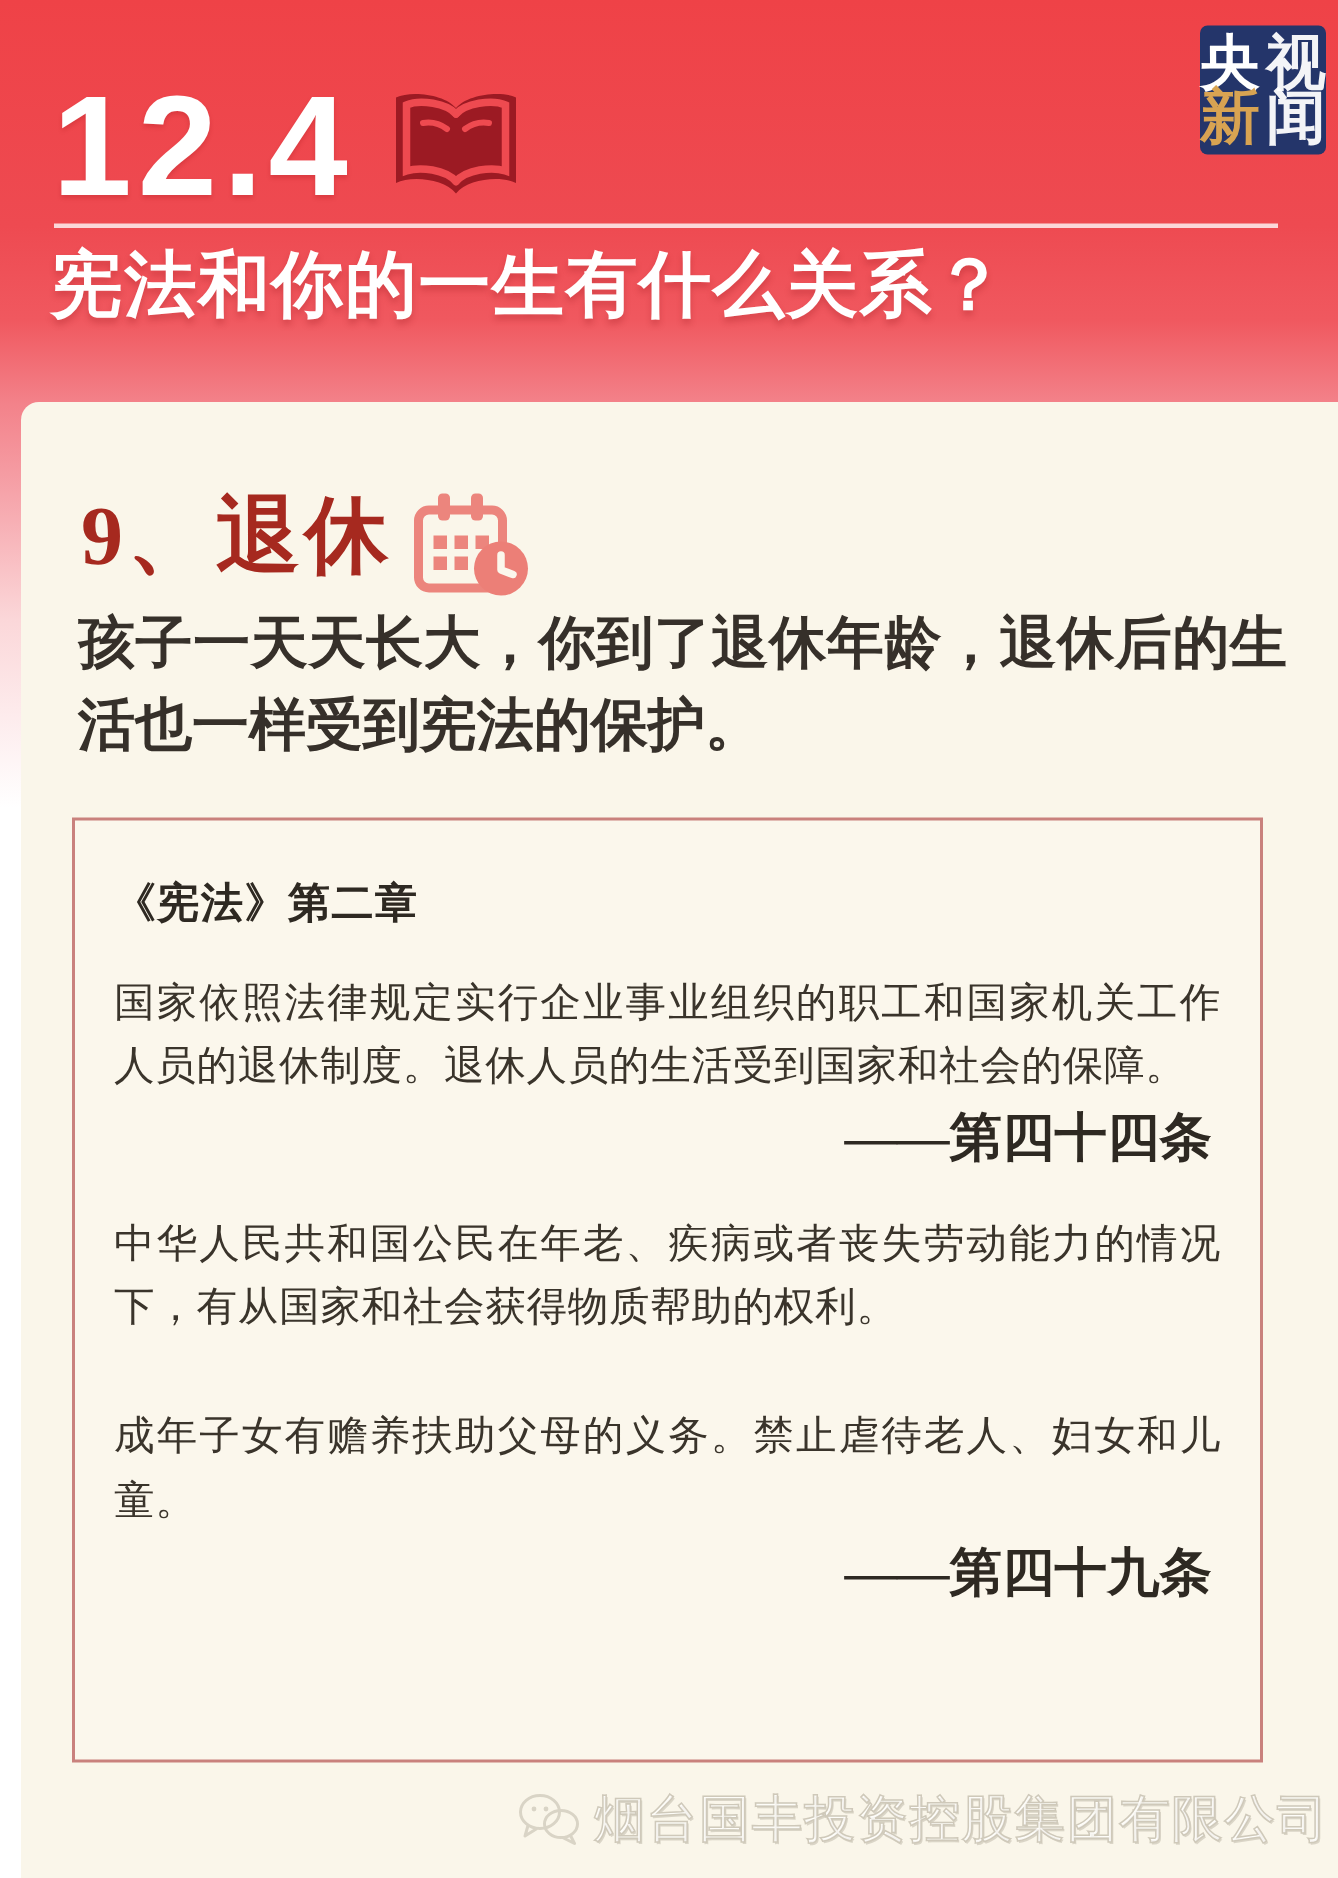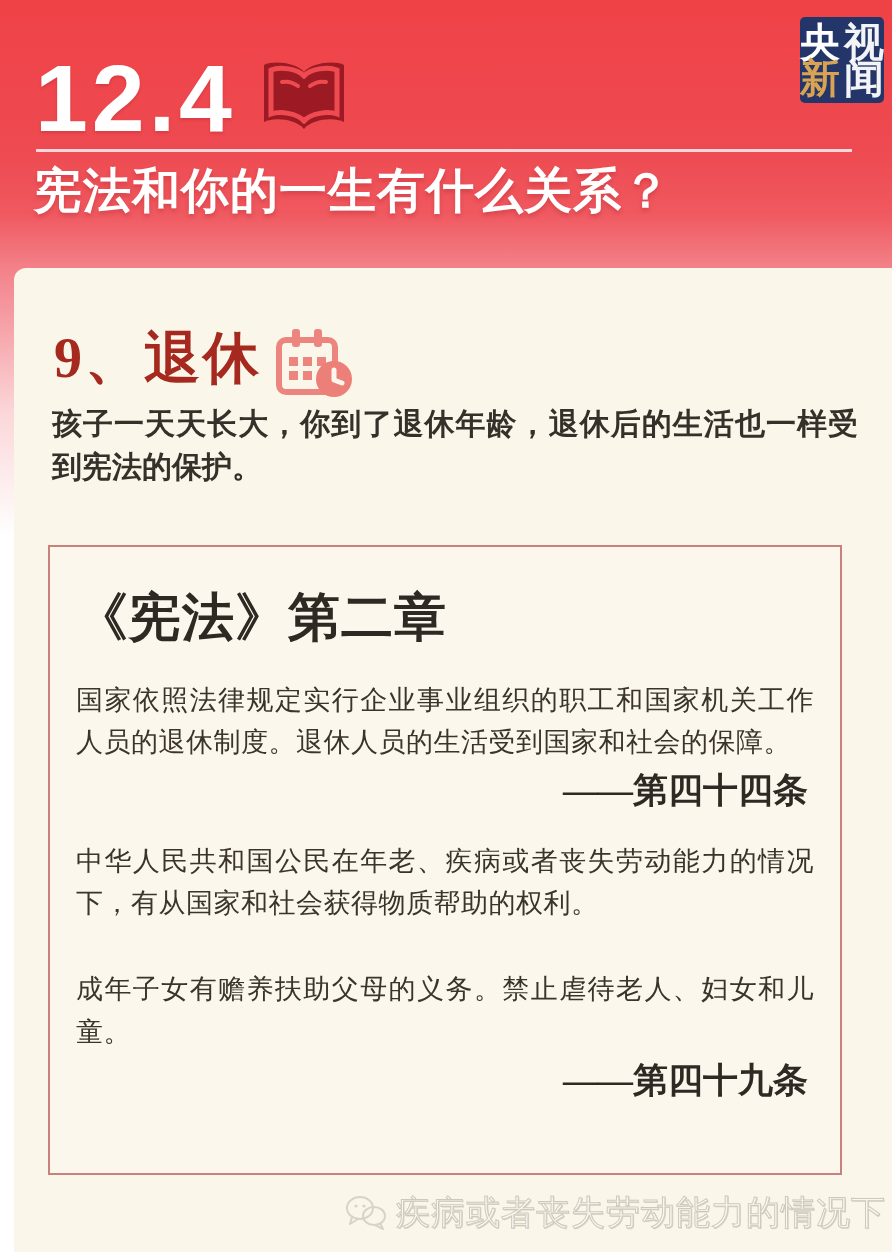--- a/index.html
+++ b/index.html
@@ -44,30 +44,30 @@
   .section-heading{
     position:absolute;left:40px;top:62px;display:flex;align-items:flex-start;
     font-family:"Liberation Serif",serif;
   }
   .section-heading-text{
     font-size:56px;font-weight:bold;color:#a6291f;letter-spacing:3px;line-height:1;
   }
   .calclock-icon{width:86px;height:76px;margin-left:10px;margin-top:-4px;}
   .intro{
     position:absolute;left:38px;top:134px;width:806px;
-    font-family:"Liberation Serif",serif;font-size:30px;font-weight:bold;
+    font-family:"Liberation Serif",serif;font-size:38px;font-weight:bold;
     color:#36302a;line-height:1.44;text-align:justify;letter-spacing:0px;
   }
   .quote-box{
     position:absolute;left:34px;top:277px;width:794px;height:630px;
     border:2px solid #c9817d;background:#fbf7ec;box-sizing:border-box;
     padding:36px 26px 0 26px;
   }
   .chapter-title{
-    font-family:"Liberation Serif",serif;font-size:52px;font-weight:bold;
+    font-family:"Liberation Serif",serif;font-size:28px;font-weight:bold;
     color:#2e2922;letter-spacing:1px;margin-bottom:26px;
   }
   .quote-text{
     font-family:"Liberation Serif",serif;font-size:27px;color:#3a342b;
     line-height:1.56;text-align:justify;letter-spacing:.5px;margin:0;
   }
   .quote-source{
     font-family:"Liberation Serif",serif;font-size:35px;font-weight:bold;
     color:#2e2922;text-align:right;padding-right:6px;margin-top:4px;
   }
@@ -144,17 +144,17 @@
 
     <div class="watermark">
       <svg class="wechat-icon" viewBox="0 0 44 38">
         <ellipse cx="16" cy="14" rx="13" ry="11" fill="none" stroke="#cfc9ba" stroke-width="2"></ellipse>
         <path d="M8 23 L6 30 L14 25" fill="none" stroke="#cfc9ba" stroke-width="2" stroke-linejoin="round"></path>
         <ellipse cx="30" cy="22" rx="11" ry="9" fill="none" stroke="#cfc9ba" stroke-width="2"></ellipse>
         <path d="M36 29 L39 35 L31 31" fill="none" stroke="#cfc9ba" stroke-width="2" stroke-linejoin="round"></path>
         <circle cx="12" cy="12" r="1.6" fill="#cfc9ba"></circle>
         <circle cx="20" cy="12" r="1.6" fill="#cfc9ba"></circle>
       </svg>
-      <span class="watermark-text">疾病或者丧失劳动能力的情况下</span>
+      <span class="watermark-text">烟台国丰投资控股集团有限公司</span>
     </div>
 
   </div>
 </div>
 
 </body></html>

